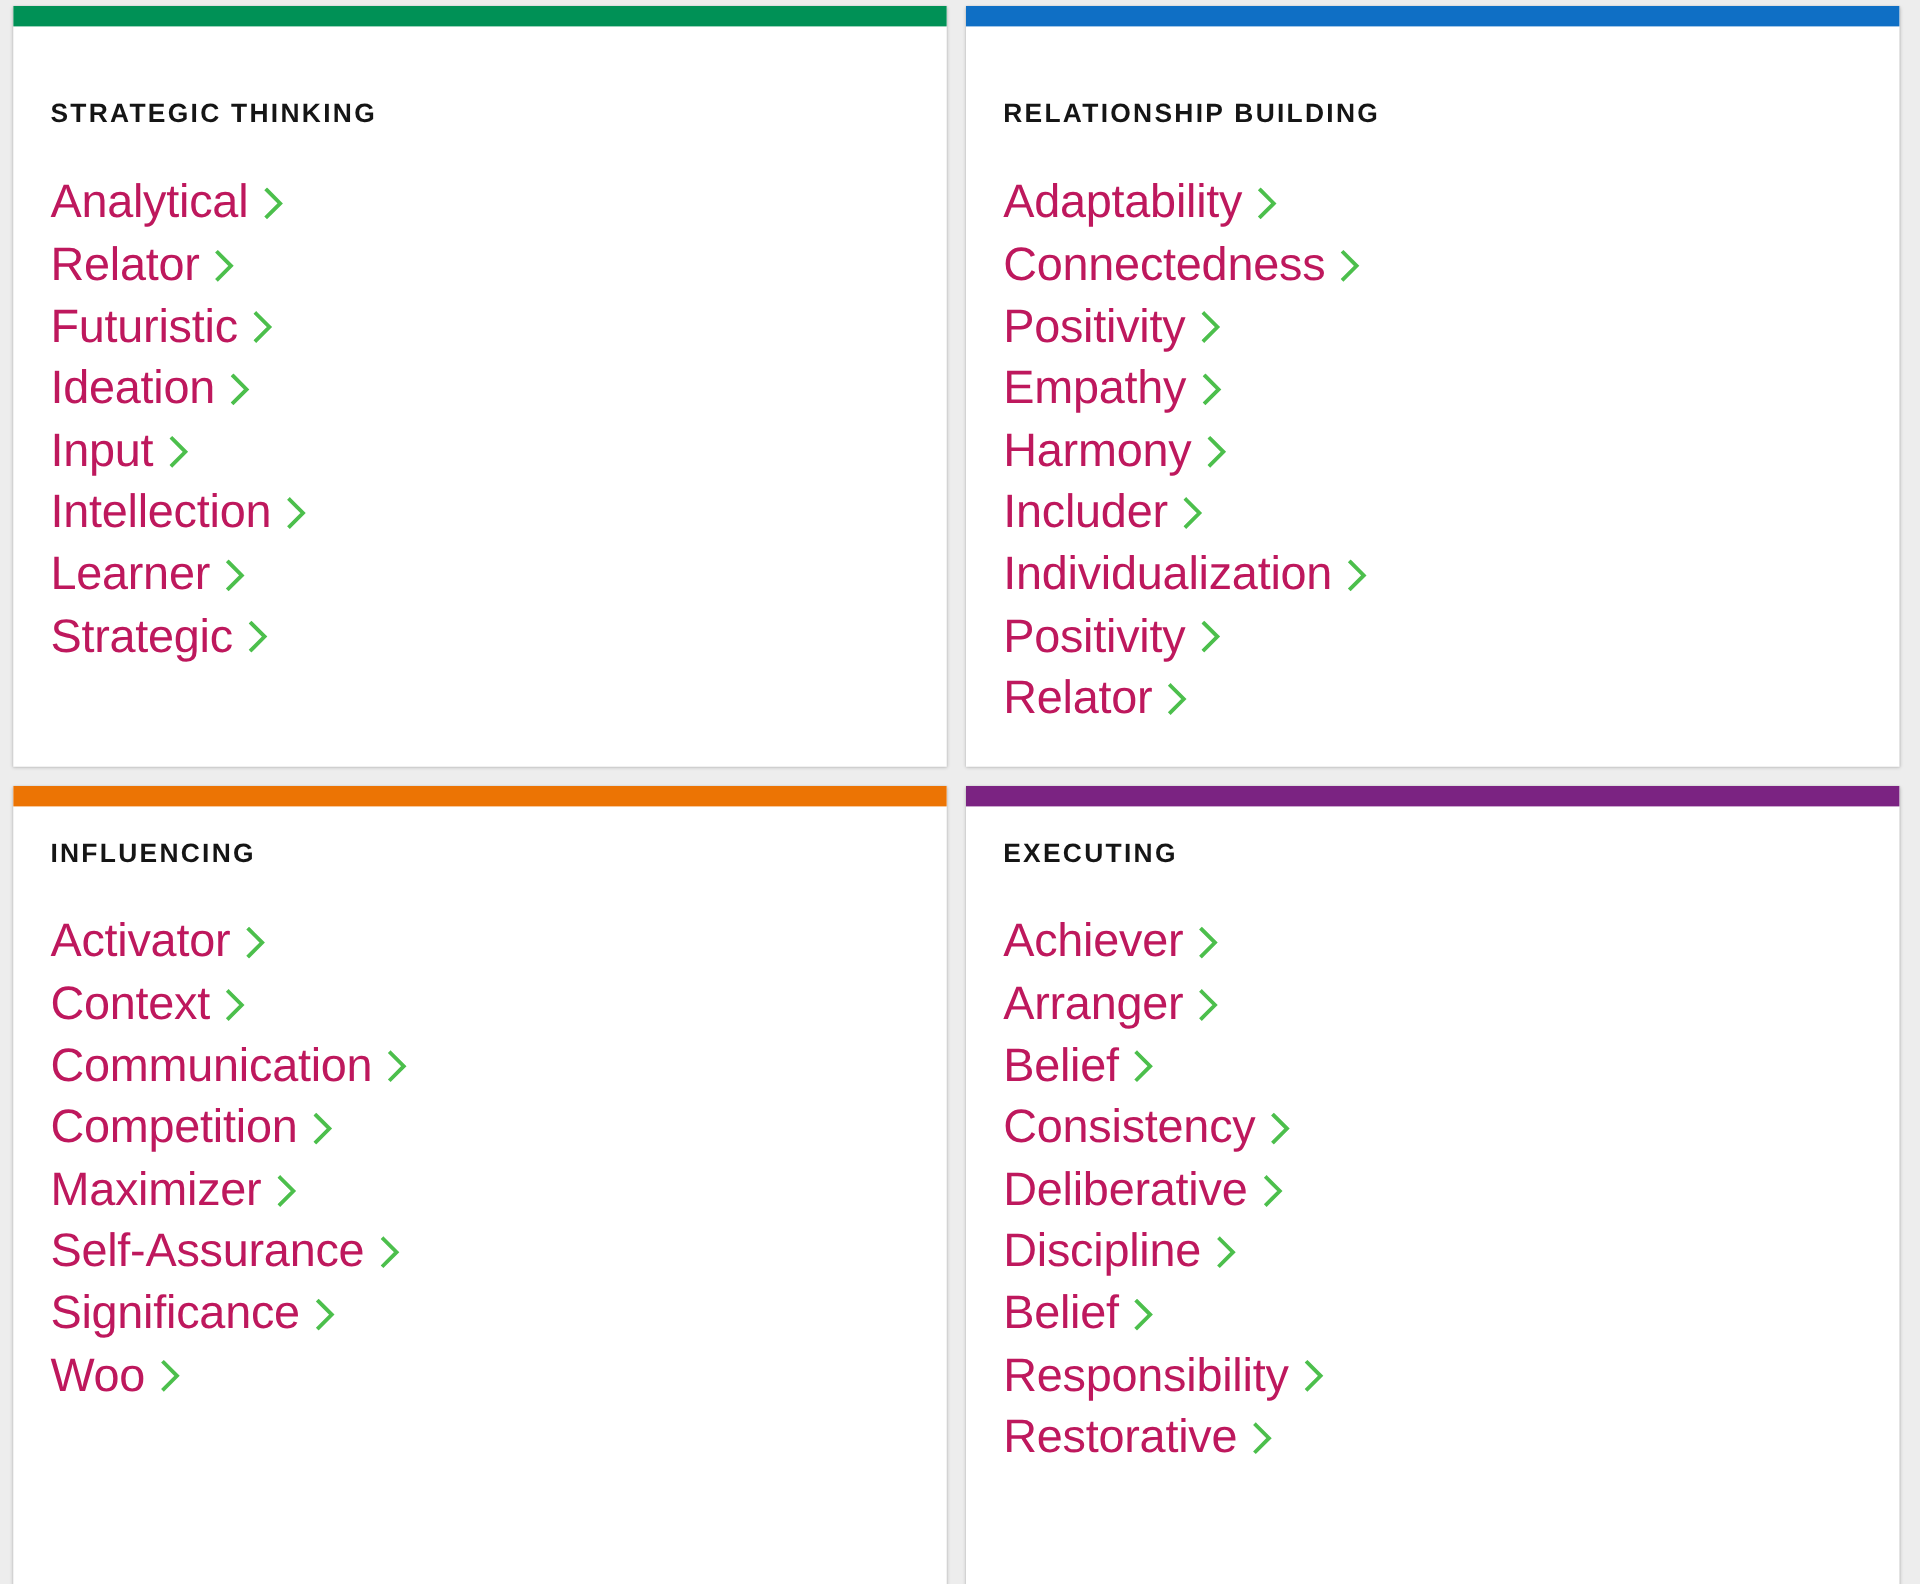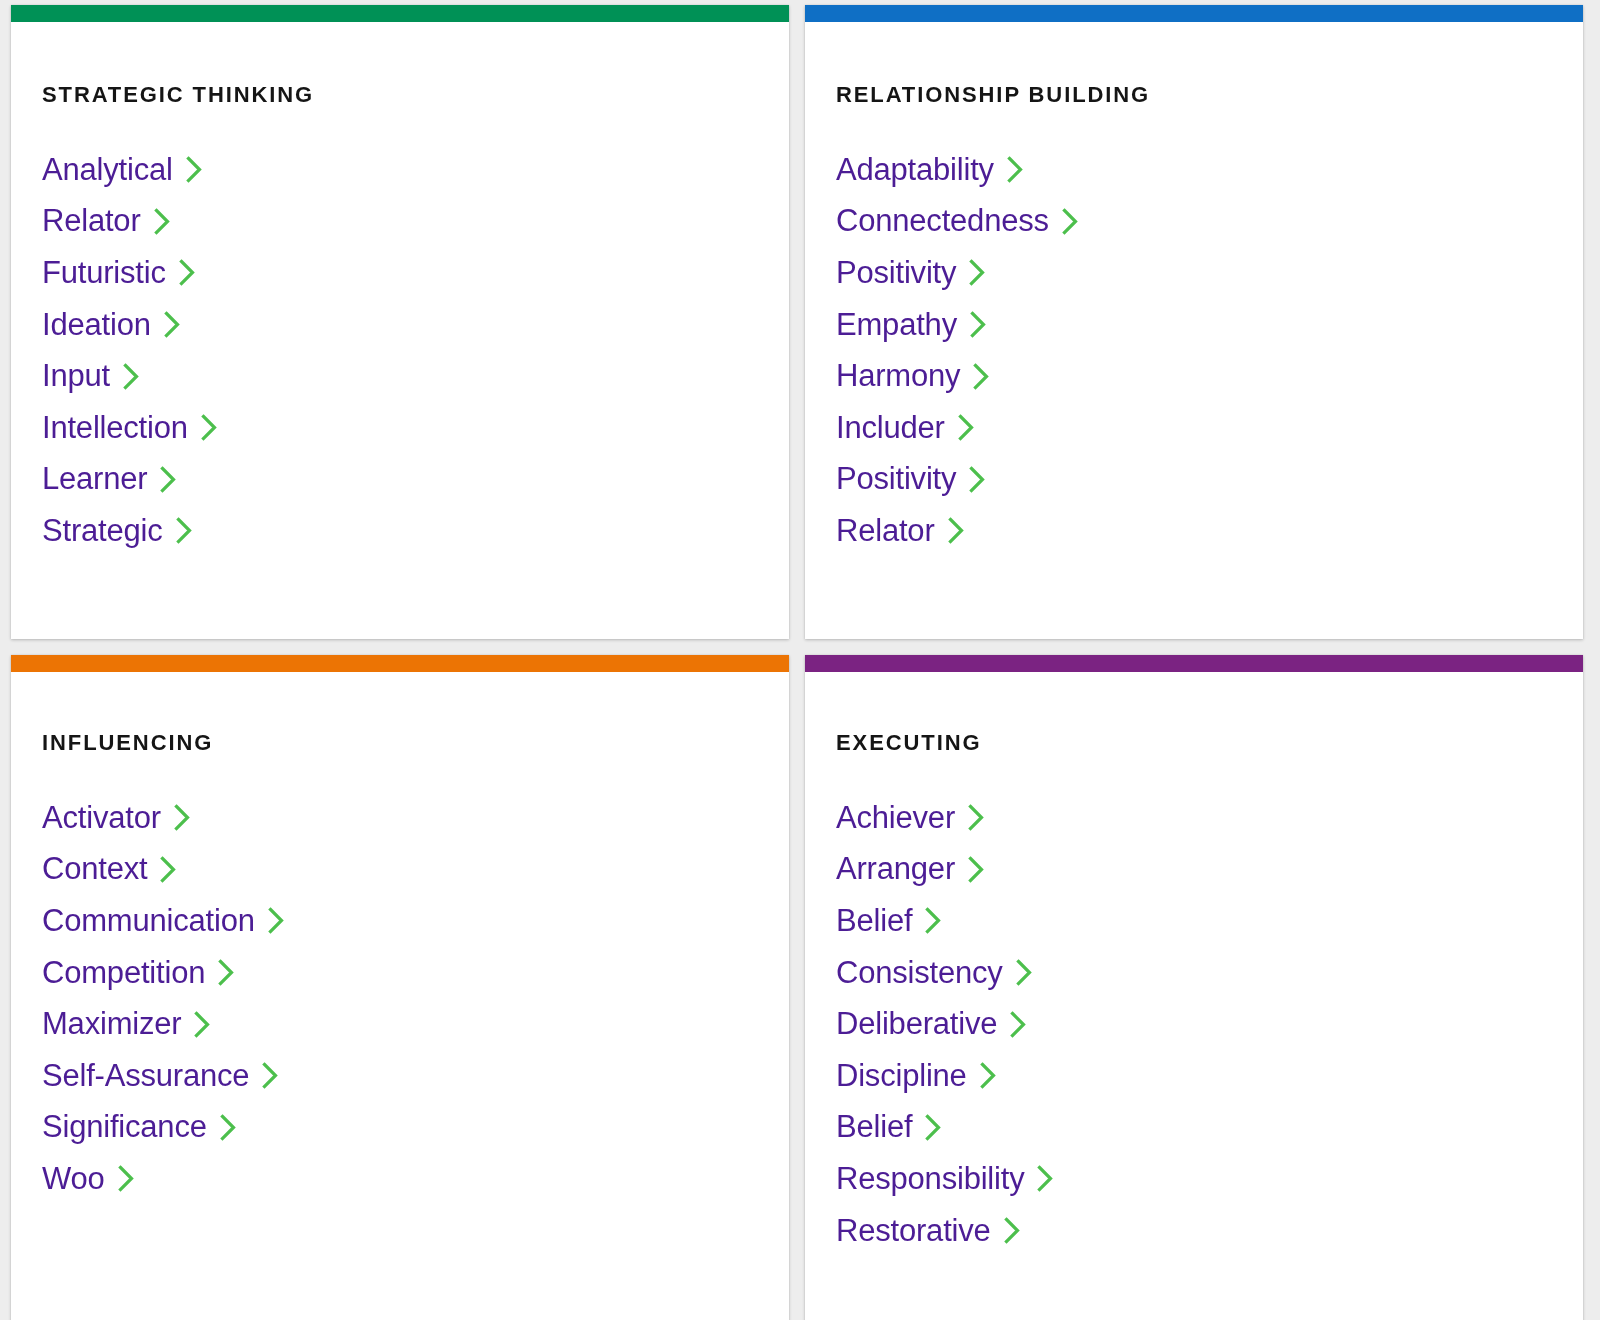--- a/index.html
+++ b/index.html
@@ -57,41 +57,41 @@
 
   .strength-item {
     display: flex;
     align-items: center;
     height: 51.6px;
     cursor: pointer;
     width: max-content;
   }
 
   .strength-label {
-    font-size: 31px;
+    font-size: 39px;
     font-weight: 400;
-    color: #4c1d95;
+    color: #be185d;
     line-height: 1.1;
     letter-spacing: -0.2px;
   }
 
   .chevron-icon {
     display: inline-flex;
     align-items: center;
     margin-left: 13px;
     flex: 0 0 auto;
   }
 
   .chevron-icon svg {
     display: block;
   }
 
   
   .row2 .card-body {
-    padding-top: 60px;
+    padding-top: 28px;
   }
 </style>
 </head>
 <body>
 
 <div class="grid">
 
   <section class="card">
     <div class="card-accent" style="background: rgb(0, 145, 86);"></div>
     <div class="card-body">
@@ -212,20 +212,28 @@
           </li>
           <li class="strength-item">
             <span class="strength-label">Includer</span>
             <span class="chevron-icon">
               <svg width="17" height="27" viewBox="0 0 17 27" aria-hidden="true">
                 <polyline points="2.5,2.5 13.5,13.5 2.5,24.5" fill="none" stroke="#4cbf4c" stroke-width="3.2" stroke-linecap="square" stroke-linejoin="miter"></polyline>
               </svg>
             </span>
           </li>
           <li class="strength-item">
+            <span class="strength-label">Individualization</span>
+            <span class="chevron-icon">
+              <svg width="17" height="27" viewBox="0 0 17 27" aria-hidden="true">
+                <polyline points="2.5,2.5 13.5,13.5 2.5,24.5" fill="none" stroke="#4cbf4c" stroke-width="3.2" stroke-linecap="square" stroke-linejoin="miter"></polyline>
+              </svg>
+            </span>
+          </li>
+          <li class="strength-item">
             <span class="strength-label">Positivity</span>
             <span class="chevron-icon">
               <svg width="17" height="27" viewBox="0 0 17 27" aria-hidden="true">
                 <polyline points="2.5,2.5 13.5,13.5 2.5,24.5" fill="none" stroke="#4cbf4c" stroke-width="3.2" stroke-linecap="square" stroke-linejoin="miter"></polyline>
               </svg>
             </span>
           </li>
           <li class="strength-item">
             <span class="strength-label">Relator</span>
             <span class="chevron-icon">

